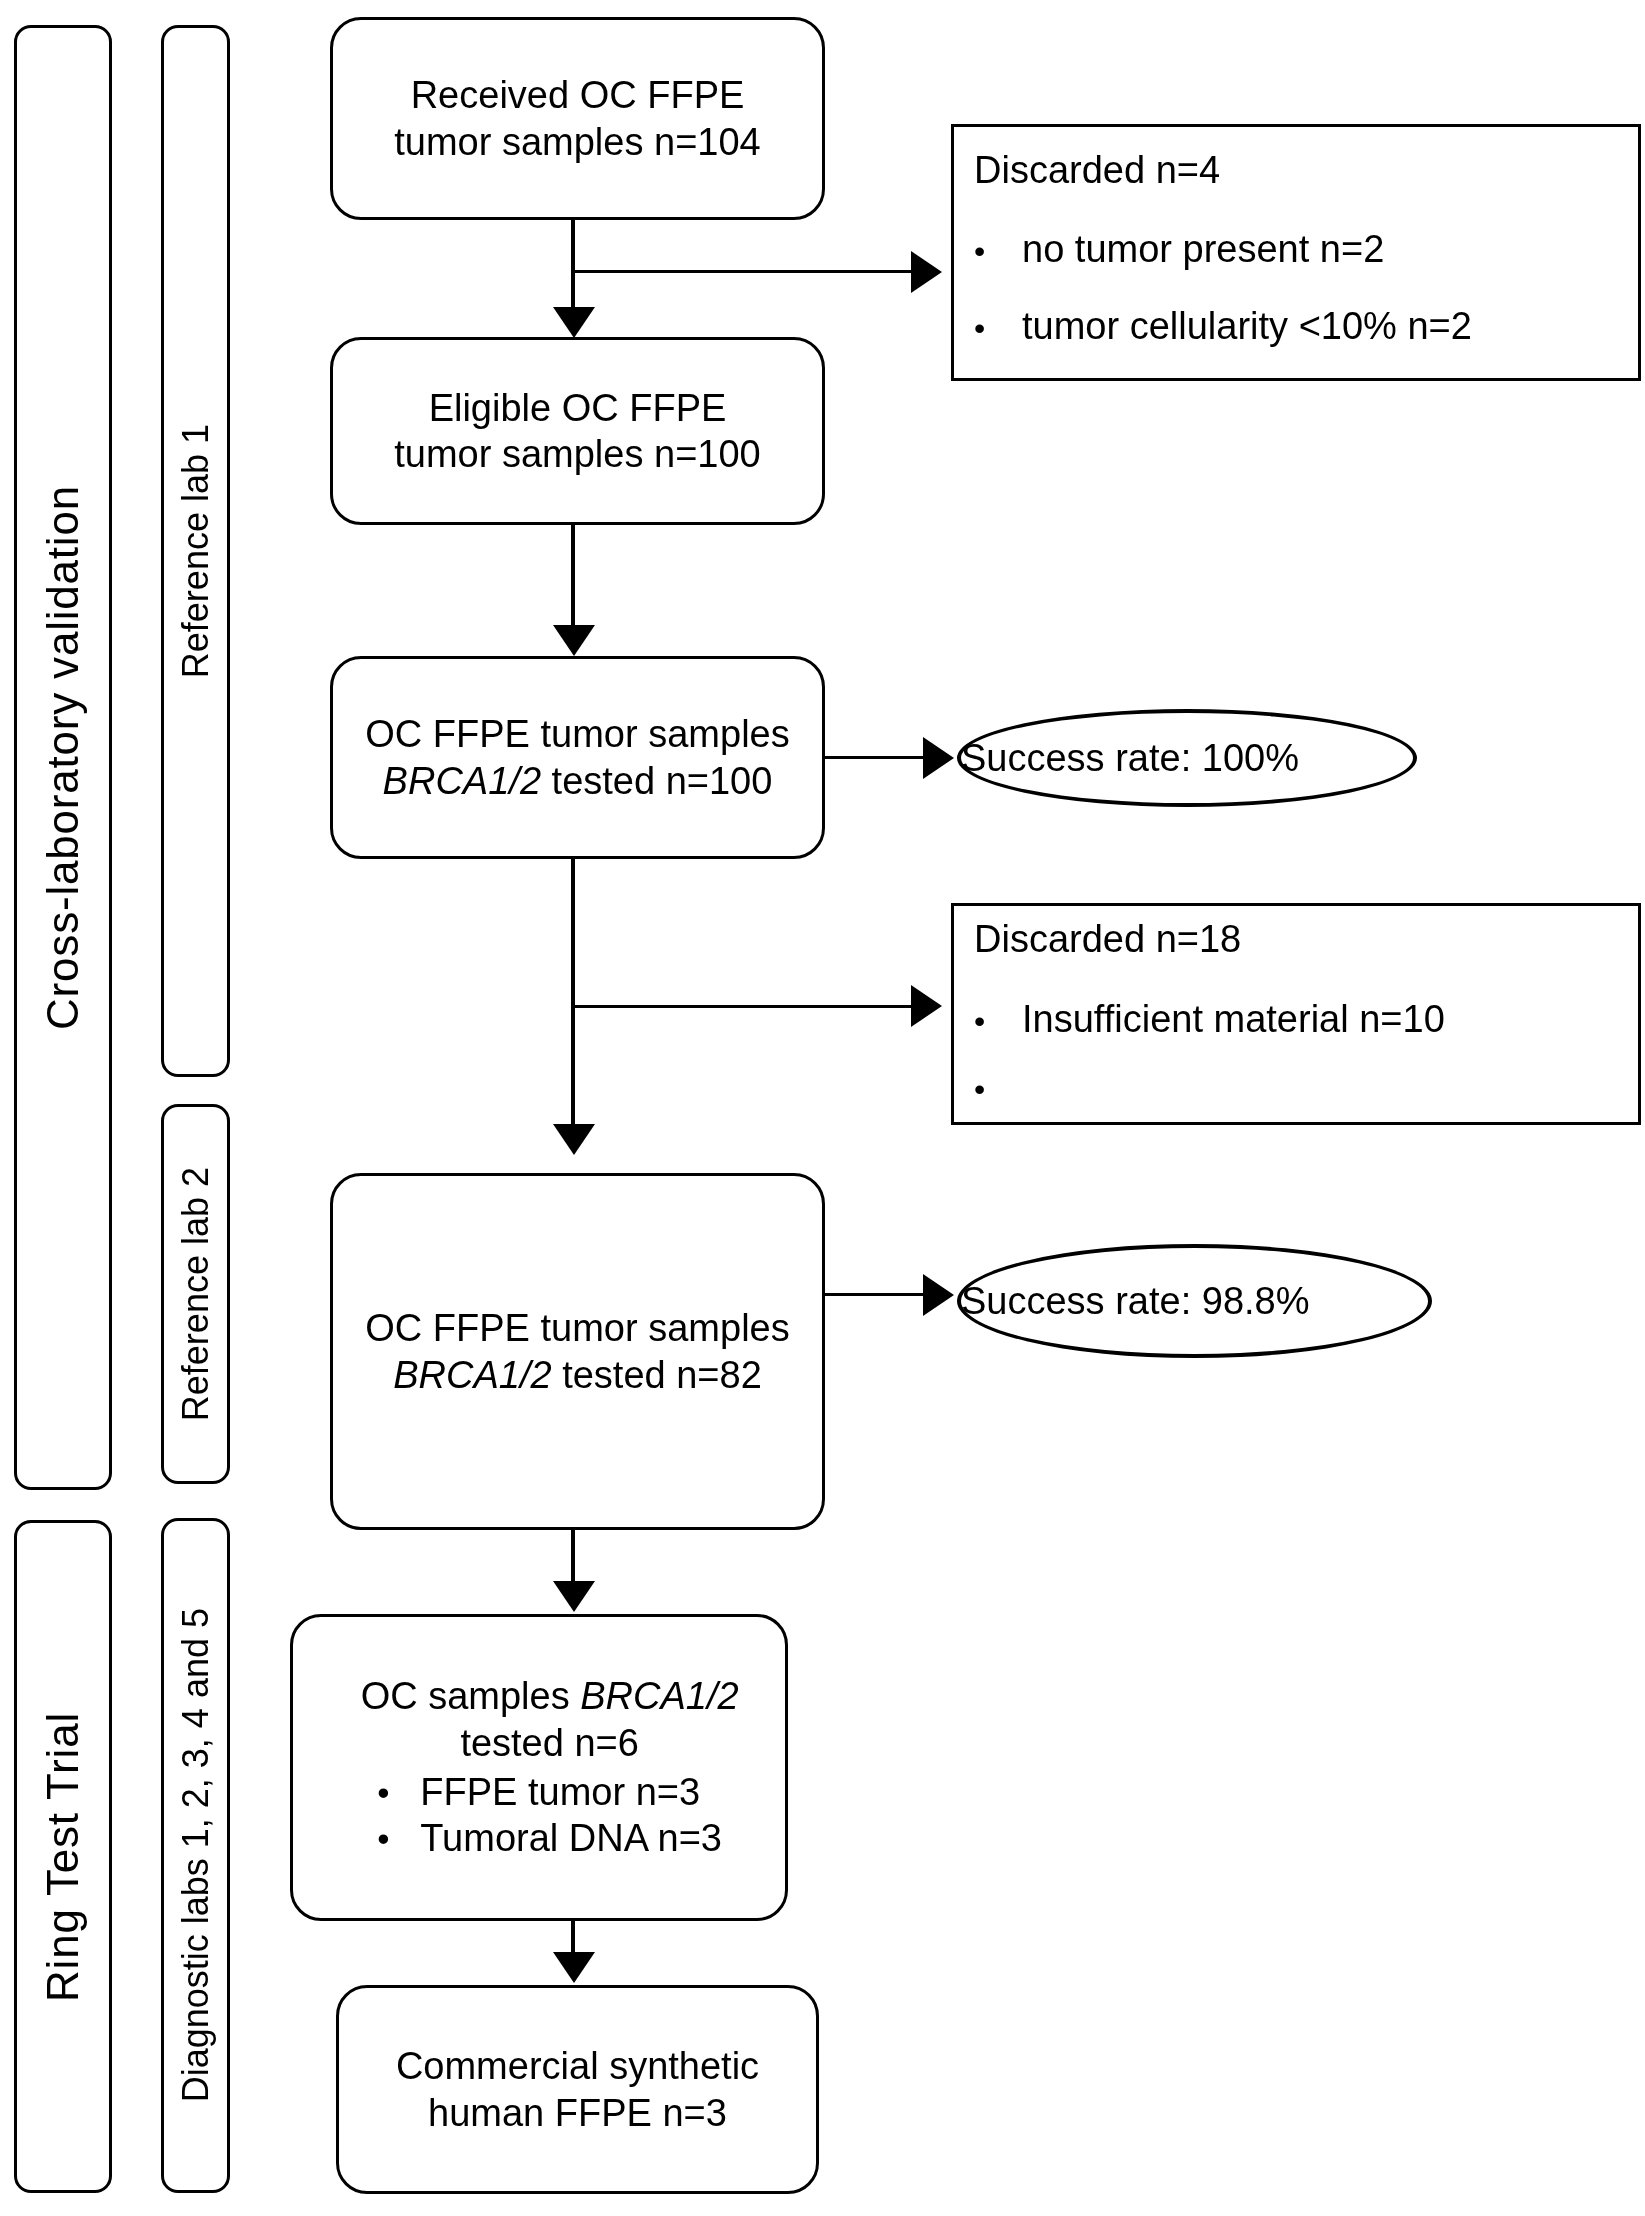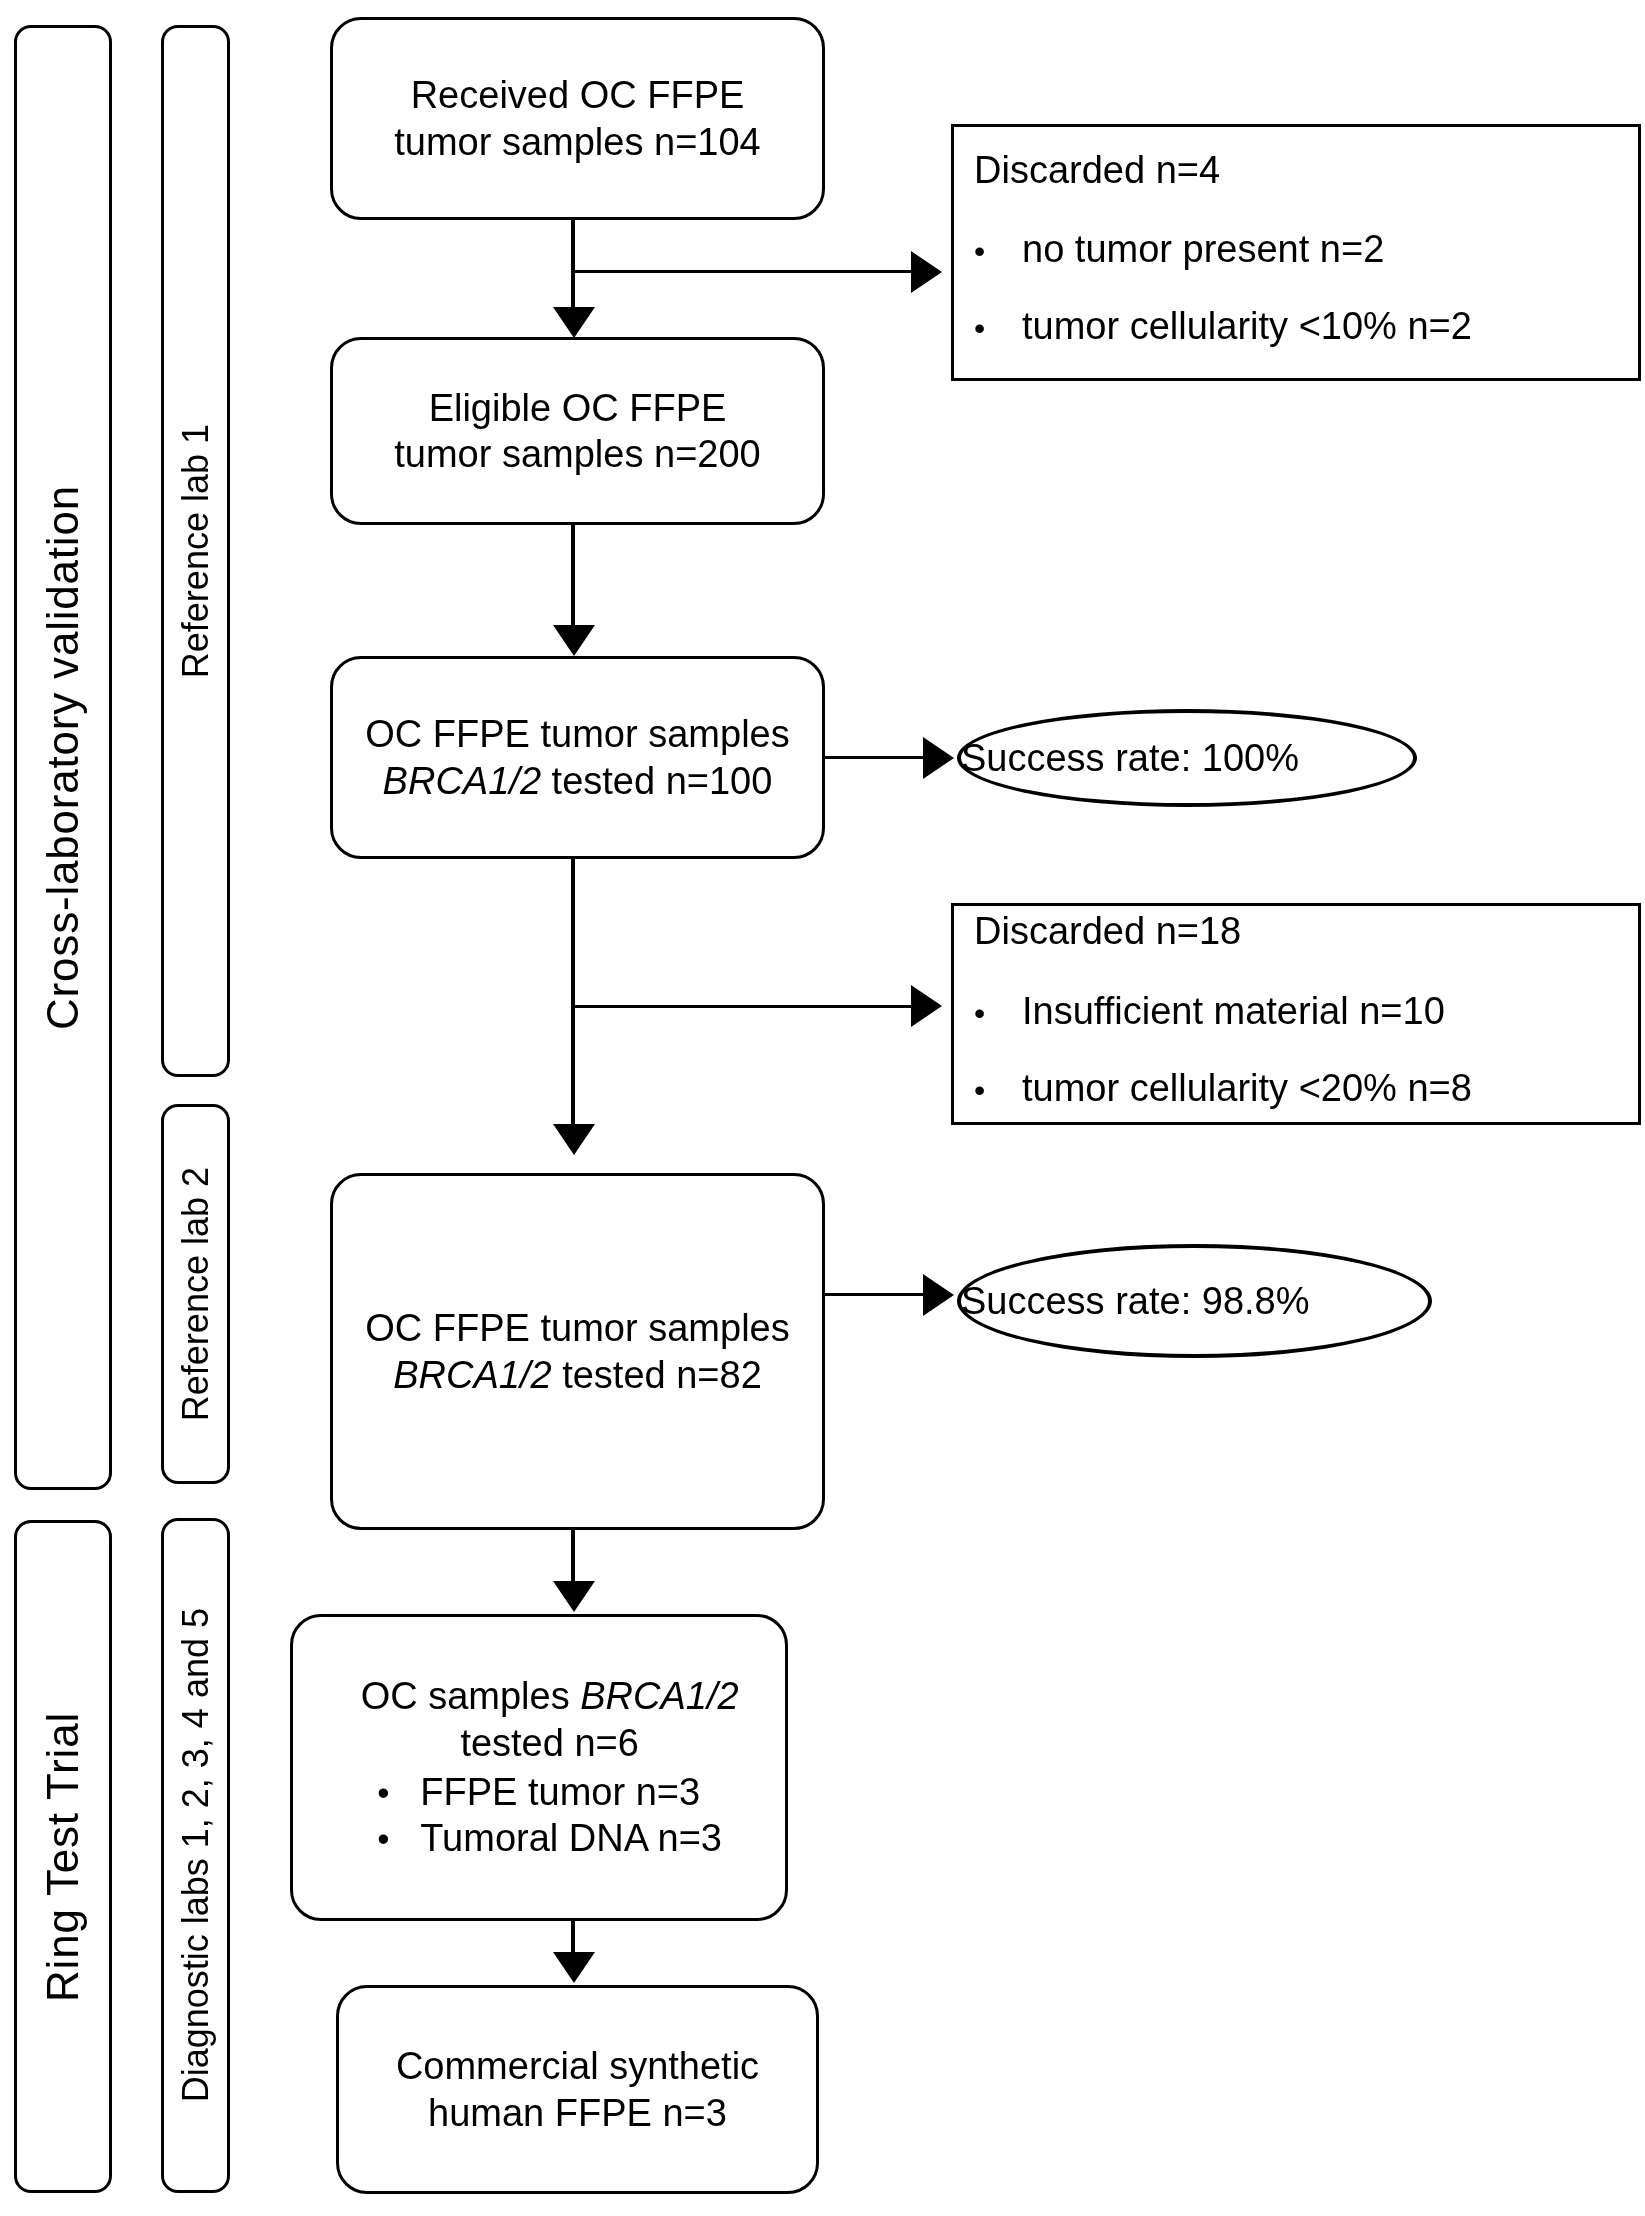--- a/index.html
+++ b/index.html
@@ -191,21 +191,21 @@
       <span>no tumor present n=2</span>
     </div>
     <div class="bl">
       <span class="dot">•</span>
       <span>tumor cellularity &lt;10% n=2</span>
     </div>
   </div>
 
   <div class="pbox" style="left:330px; top:337px; width:495px; height:188px;">
     <div class="ln">Eligible OC FFPE</div>
-    <div class="ln">tumor samples n=200</div>
+    <div class="ln">tumor samples n=100</div>
   </div>
 
   <div class="vline" style="left:571px; top:525px; width:3.8px; height:107px;"></div>
   <div class="arrow-down" style="left:553px; top:625px;"></div>
 
   <div class="pbox" style="left:330px; top:656px; width:495px; height:203px;">
     <div class="ln">OC FFPE tumor samples</div>
     <div class="ln"><span class="ital">BRCA1/2</span><span> tested n=100</span></div>
   </div>
 
@@ -223,21 +223,20 @@
   <div class="arrow-right" style="left:911px; top:985px;"></div>
 
   <div class="nbox" style="left:951px; top:903px; width:690px; height:222px;">
     <div class="title">Discarded n=18</div>
     <div class="bl">
       <span class="dot">•</span>
       <span>Insufficient material n=10</span>
     </div>
     <div class="bl">
       <span class="dot">•</span>
-      <span>tumor cellularity &lt;20% n=8</span>
     </div>
   </div>
 
   <div class="pbox" style="left:330px; top:1173px; width:495px; height:357px;">
     <div class="ln">OC FFPE tumor samples</div>
     <div class="ln"><span class="ital">BRCA1/2</span><span> tested n=82</span></div>
   </div>
 
   <div class="hline" style="left:824px; top:1293px; width:100px; height:3.1px;"></div>
   <div class="arrow-right" style="left:923px; top:1274px;"></div>

